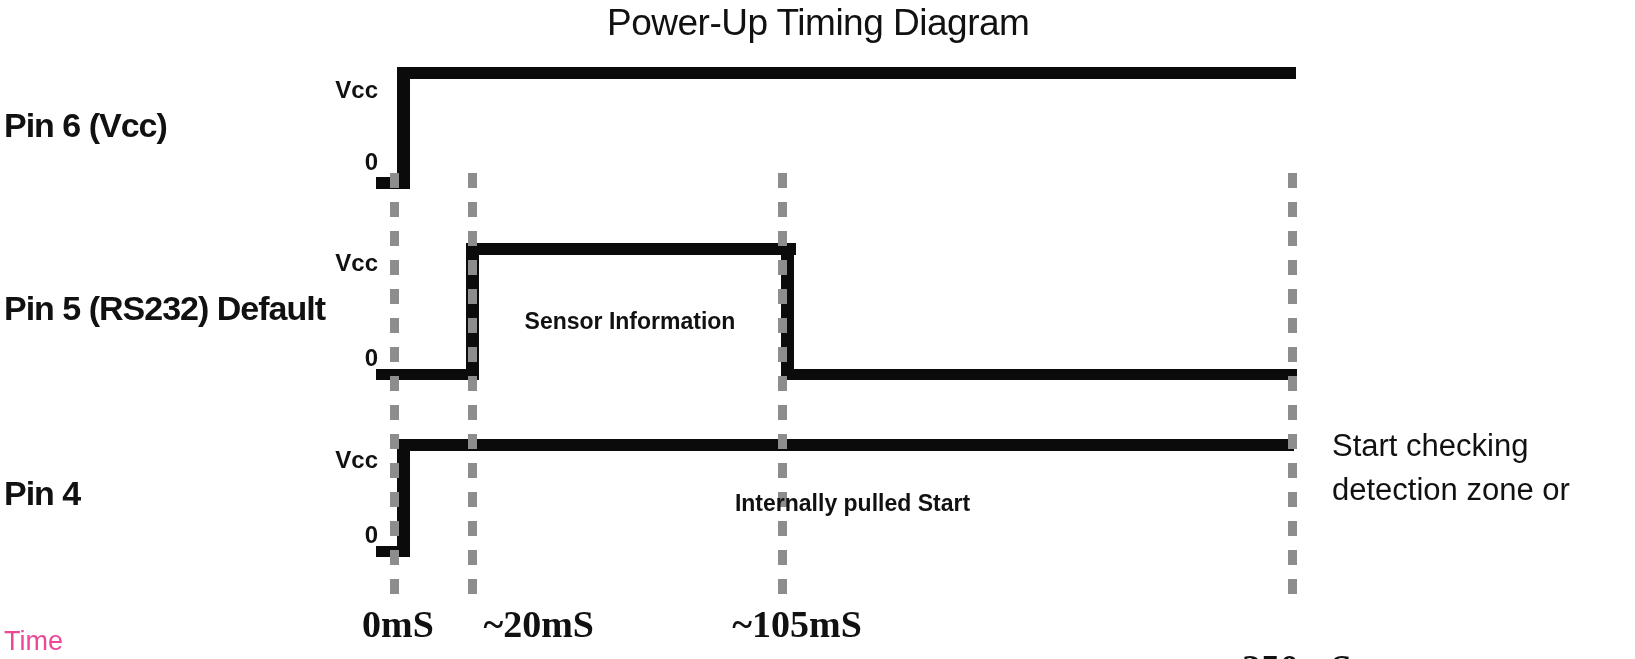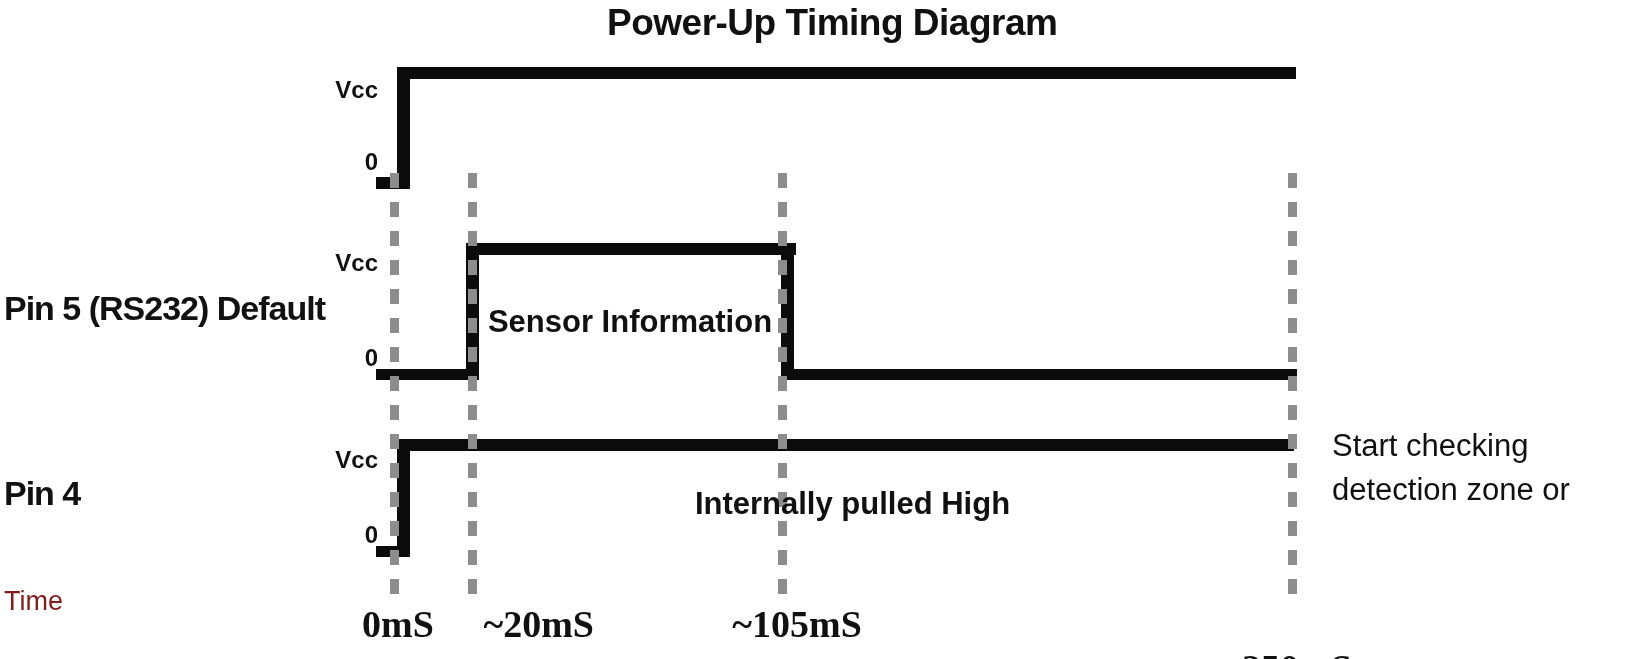--- a/index.html
+++ b/index.html
@@ -33,47 +33,48 @@
     position:absolute;top:173px;height:429px;width:9px;z-index:3;
     background-image:repeating-linear-gradient(to bottom,#8d8d8d 0 15px,rgba(0,0,0,0) 15px 29px);
   }
   .d0  {left:390px;}
   .d20 {left:468px;}
   .d105{left:778px;}
   .d250{left:1288px;}
 
   
   .t{position:absolute;z-index:4;white-space:nowrap;}
-  .title{left:607px;top:2px;width:400px;text-align:center;font-size:37px;font-weight:bold;letter-spacing:-0.5px;}
+  .title{left:607px;top:2px;width:400px;text-align:center;font-size:37px;font-weight:normal;letter-spacing:-0.5px;}
   .rowlabel{font-size:34px;font-weight:bold;letter-spacing:-1px;}
   .rl-p6{left:4px;top:106px;}
   .rl-p5{left:4px;top:289px;text-align:right;}
   .rl-p4{left:4px;top:474px;}
   .lvl{width:84px;left:294px;text-align:right;font-size:24px;font-weight:bold;}
   .p6-vcc{top:76px;}  .p6-zero{top:148px;}
   .p5-vcc{top:249px;} .p5-zero{top:344px;}
   .p4-vcc{top:446px;} .p4-zero{top:521px;}
-  .anno{font-size:31px;font-weight:bold;text-align:center;white-space:normal;line-height:35px;}
+  .anno{font-size:23px;font-weight:bold;text-align:center;white-space:normal;line-height:35px;}
   .anno-sensor{left:455px;top:304px;width:350px;}
   .anno-pulled{left:640px;top:486px;width:425px;}
   .note{left:1332px;top:424px;font-size:31px;font-weight:normal;line-height:44px;white-space:normal;width:303px;}
   .tick{top:602px;text-align:center;font-family:"Liberation Serif", serif;font-size:38px;font-weight:bold;}
   .tk0  {left:348px;width:100px;}
   .tk20 {left:434px;width:160px;text-align:right;}
   .tk105{left:707px;width:180px;}
   .tk250{left:1197px;width:180px;margin-top:44px;}
-  .timelabel{left:4px;top:586px;font-size:27px;font-weight:normal;color:#7f1d1d;}
+  .timelabel{left:4px;top:626px;font-size:27px;font-weight:normal;color:#ec4899;}
 </style>
 </head>
 <body>
 
 <div id="stage">
 
   <div class="t title">Power-Up Timing Diagram</div>
 
+  <div class="t rowlabel rl-p6">Pin 6 (Vcc)</div>
   <div class="t rowlabel rl-p5">Pin 5 (RS232) Default</div>
   <div class="t rowlabel rl-p4">Pin 4</div>
 
   <div class="t lvl p6-vcc">Vcc</div>
   <div class="t lvl p6-zero">0</div>
   <div class="t lvl p5-vcc">Vcc</div>
   <div class="t lvl p5-zero">0</div>
   <div class="t lvl p4-vcc">Vcc</div>
   <div class="t lvl p4-zero">0</div>
 
@@ -92,21 +93,21 @@
   <div class="seg p4-high"></div>
 
   <div class="dash d0"></div>
   <div class="dash d20"></div>
   <div class="dash d105"></div>
   <div class="dash d250"></div>
 
   <div class="t anno anno-sensor">
     <div>Sensor Information</div>
   </div>
-  <div class="t anno anno-pulled">Internally pulled High</div>
+  <div class="t anno anno-pulled">Internally pulled Start</div>
 
   <div class="t note">
     <div>Start checking</div>
     <div>detection zone or</div>
   </div>
 
   <div class="t tick tk0">0mS</div>
   <div class="t tick tk20">~20mS</div>
   <div class="t tick tk105">~105mS</div>
   <div class="t tick tk250">~250mS</div>

